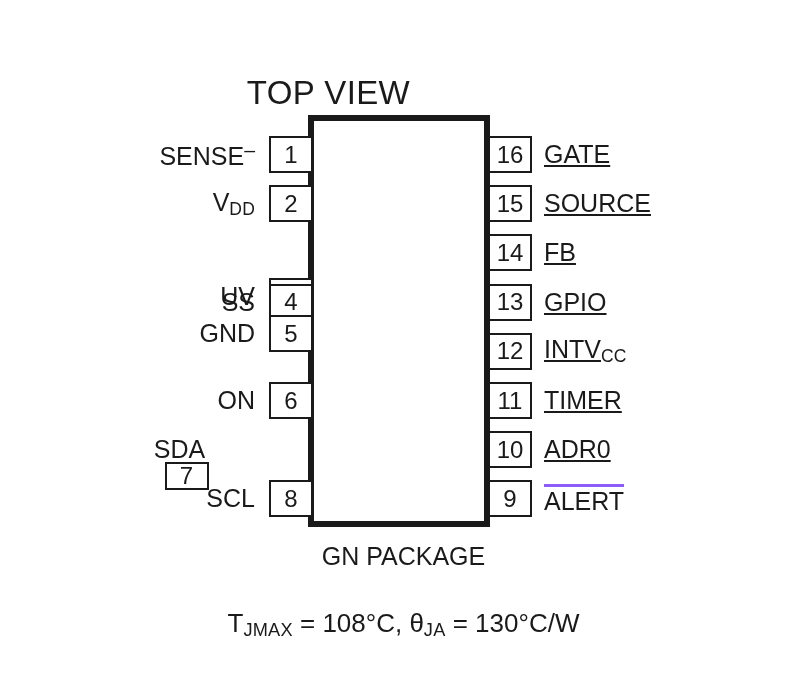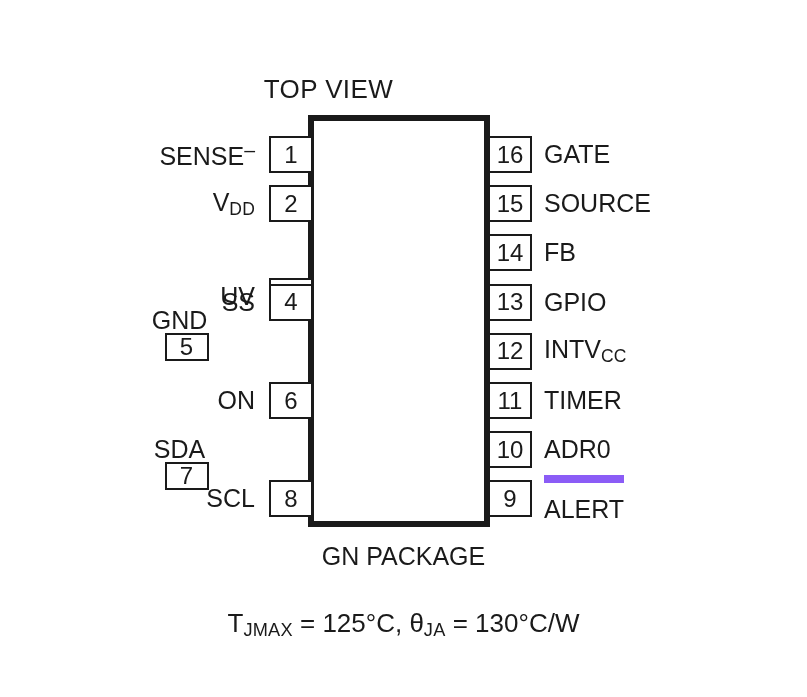--- a/index.html
+++ b/index.html
@@ -25,21 +25,21 @@
     height: 697px;
   }
 
   
   .top-view-title {
     position: absolute;
     left: 0;
     top: 74px;
     width: 657px;
     text-align: center;
-    font-size: 26px;
+    font-size: 33px;
     letter-spacing: 0.4px;
     color: #1a1a1a;
   }
 
   
   .ic-body {
     position: absolute;
     left: 308px;
     top: 115px;
     width: 182px;
@@ -76,20 +76,21 @@
     line-height: 1;
     color: #1a1a1a;
   }
   .pin-row.left .pin-label {
     text-align: center;
     padding-right: 14px;
   }
   .pin-row.right .pin-label {
     text-align: right;
     padding-left: 12px;
+    text-decoration: underline;
   }
 
   .pin-box {
     width: 44px;
     height: 37px;
     box-sizing: border-box;
     border: 2px solid #1a1a1a;
     background: #ffffff;
     display: flex;
     align-items: center;
@@ -105,22 +106,22 @@
   .sub {
     font-size: 0.70em;
     vertical-align: -0.22em;
     letter-spacing: 0.2px;
   }
   .sup-minus {
     font-size: 0.78em;
     vertical-align: 0.42em;
   }
   .overline {
-    border-top: 8px solid #8b5cf6;
-    padding-top: 13px;
+    border-top: 3px solid #8b5cf6;
+    padding-top: 1px;
     display: inline-block;
     line-height: 1.05;
   }
 
   
   .caption {
     position: absolute;
     left: 0;
     width: 807px;
     text-align: center;
@@ -157,21 +158,21 @@
         <div class="pin-box">
           <span>3</span>
         </div>
       </div>
       <div class="pin-row left" style="top: 283.6px;">
         <span class="pin-label"><span><span>SS</span></span></span>
         <div class="pin-box">
           <span>4</span>
         </div>
       </div>
-      <div class="pin-row left" style="top: 324px; flex-direction: column;">
+      <div class="pin-row left" style="top: 315px;">
         <span class="pin-label"><span><span>GND</span></span></span>
         <div class="pin-box">
           <span>5</span>
         </div>
       </div>
       <div class="pin-row left" style="top: 382px;">
         <span class="pin-label"><span><span>ON</span></span></span>
         <div class="pin-box">
           <span>6</span>
         </div>
@@ -237,16 +238,16 @@
           <span>9</span>
         </div>
         <span class="pin-label"><span class="overline"><span>ALERT</span></span></span>
       </div>
     </div>
 
   <div class="caption caption-line1">GN PACKAGE</div>
 
 
   <div class="caption caption-line3">
-    <span>T</span><span class="sub">JMAX</span><span> = 125°C, </span><span>θ</span><span class="sub">JA</span><span> = 130°C/W</span>
+    <span>T</span><span class="sub">JMAX</span><span> = 108°C, </span><span>θ</span><span class="sub">JA</span><span> = 130°C/W</span>
   </div>
 
 </div>
 
 </body></html>

